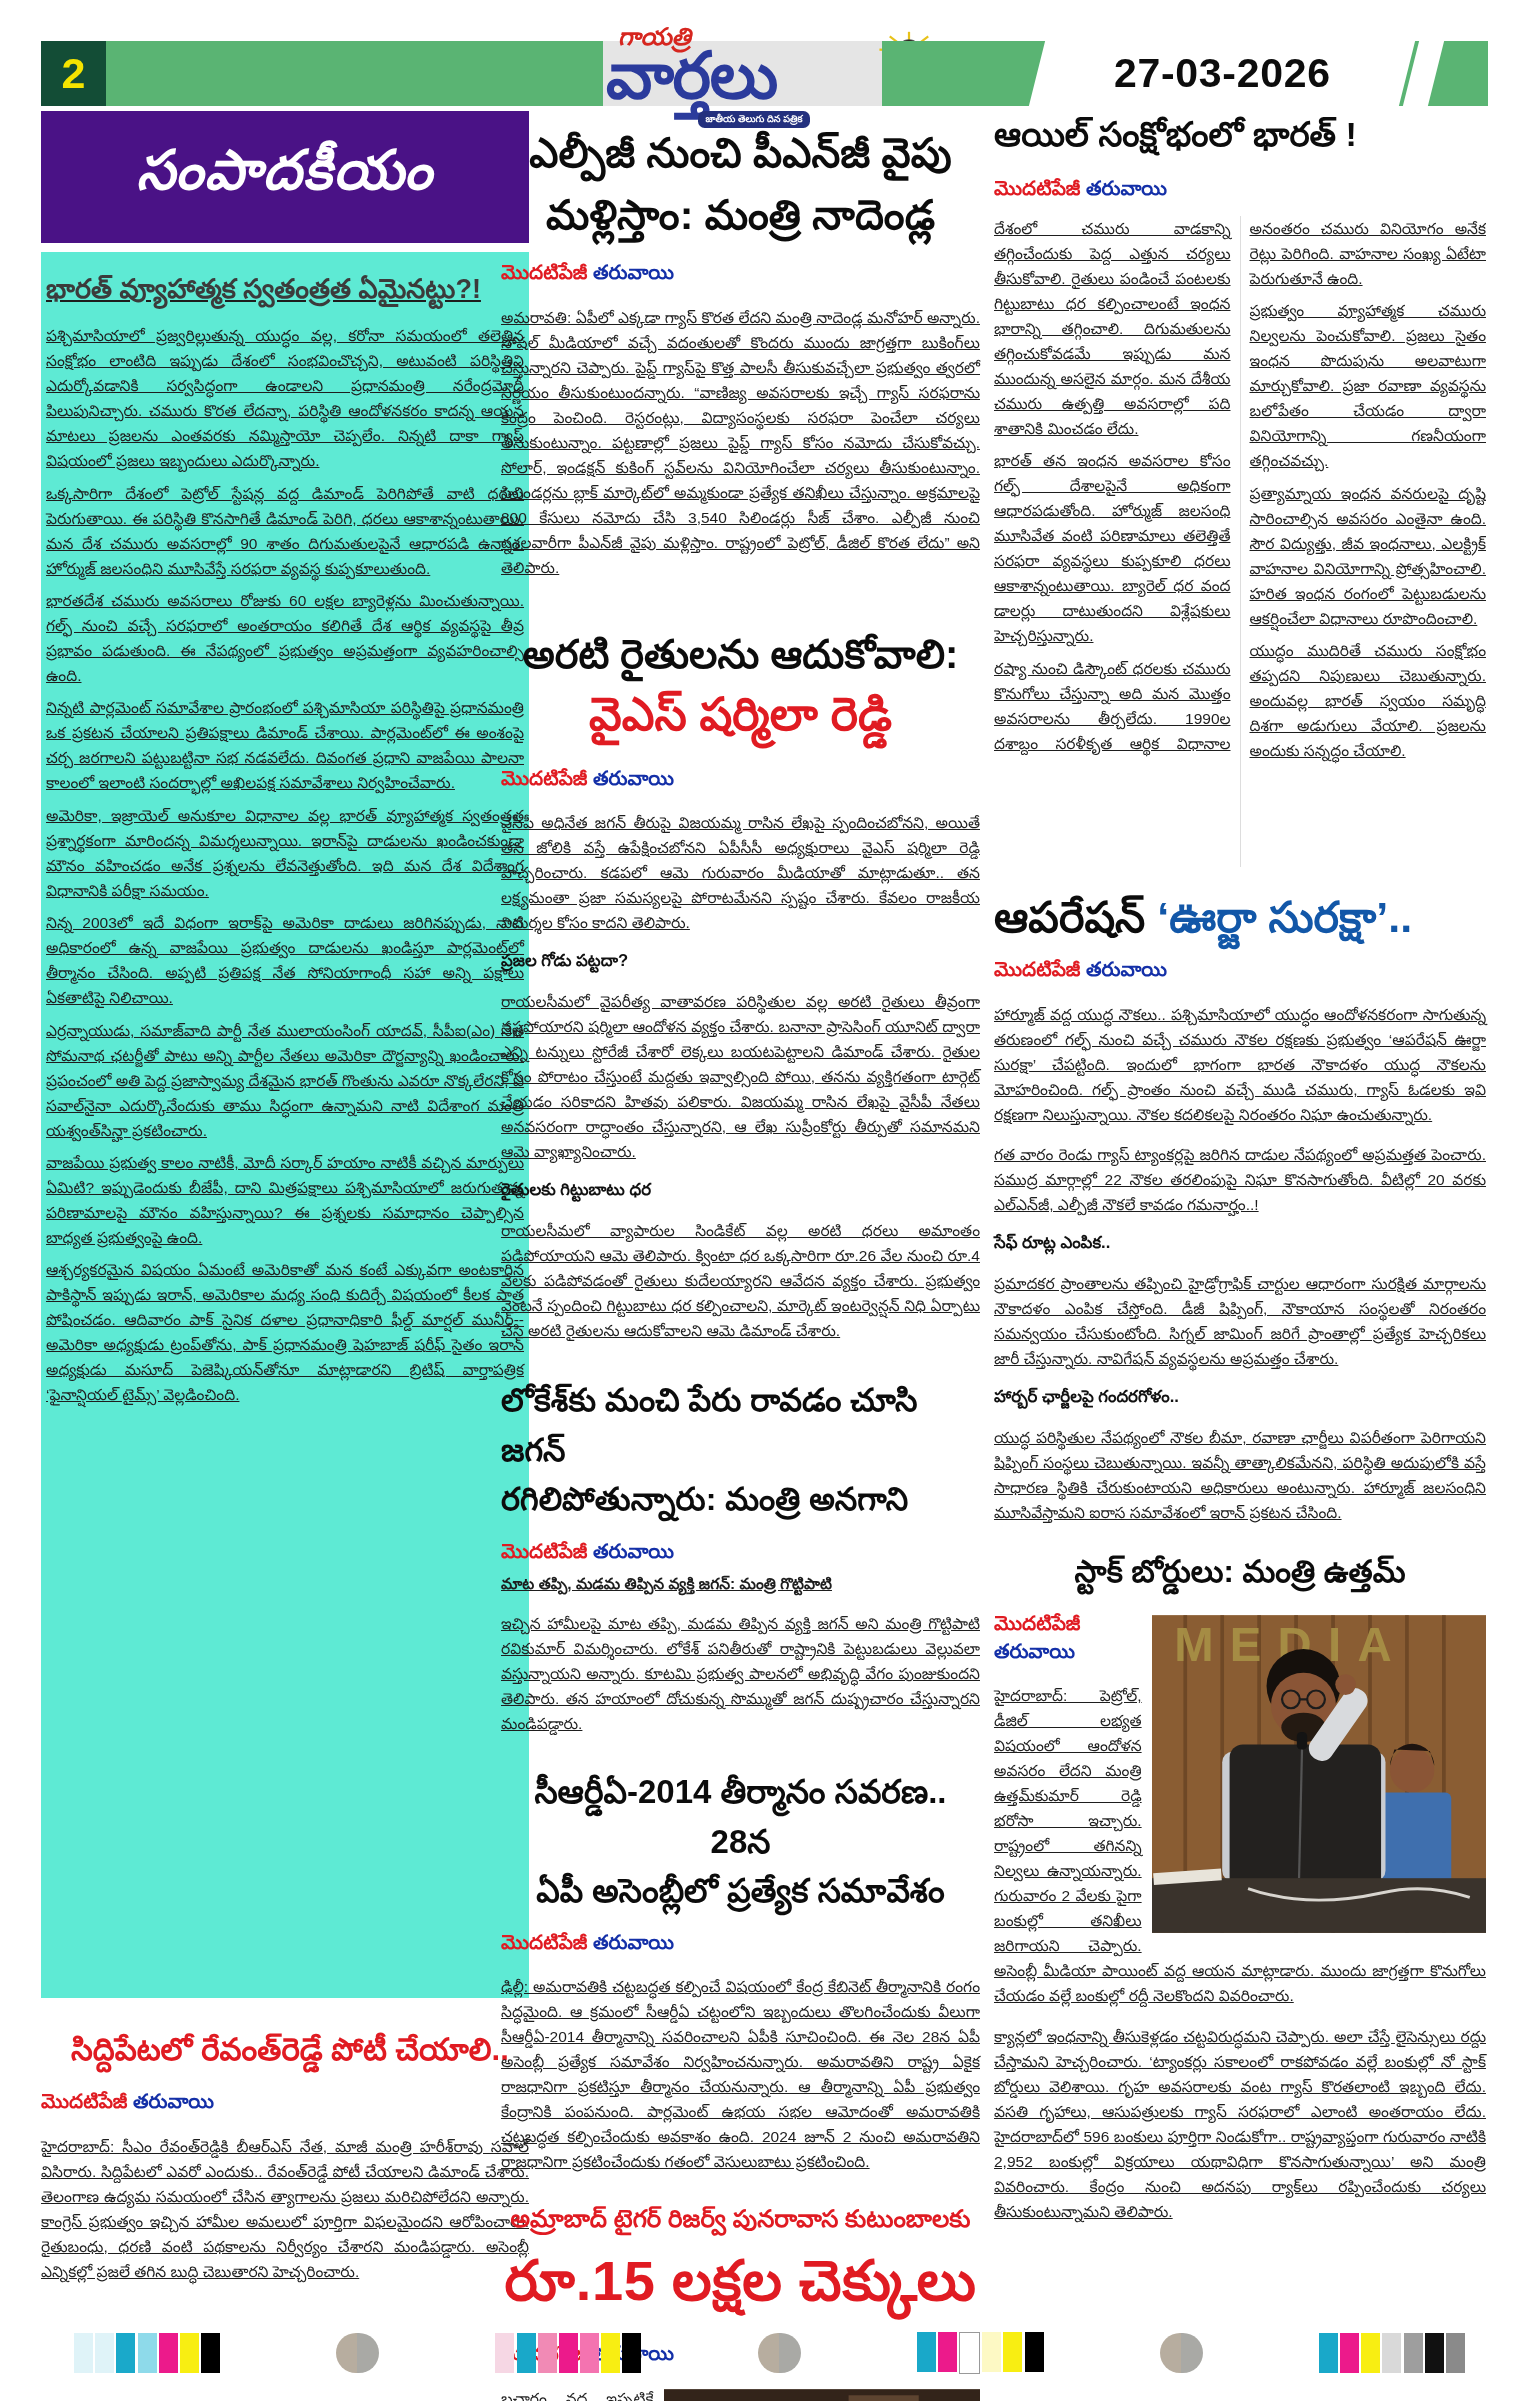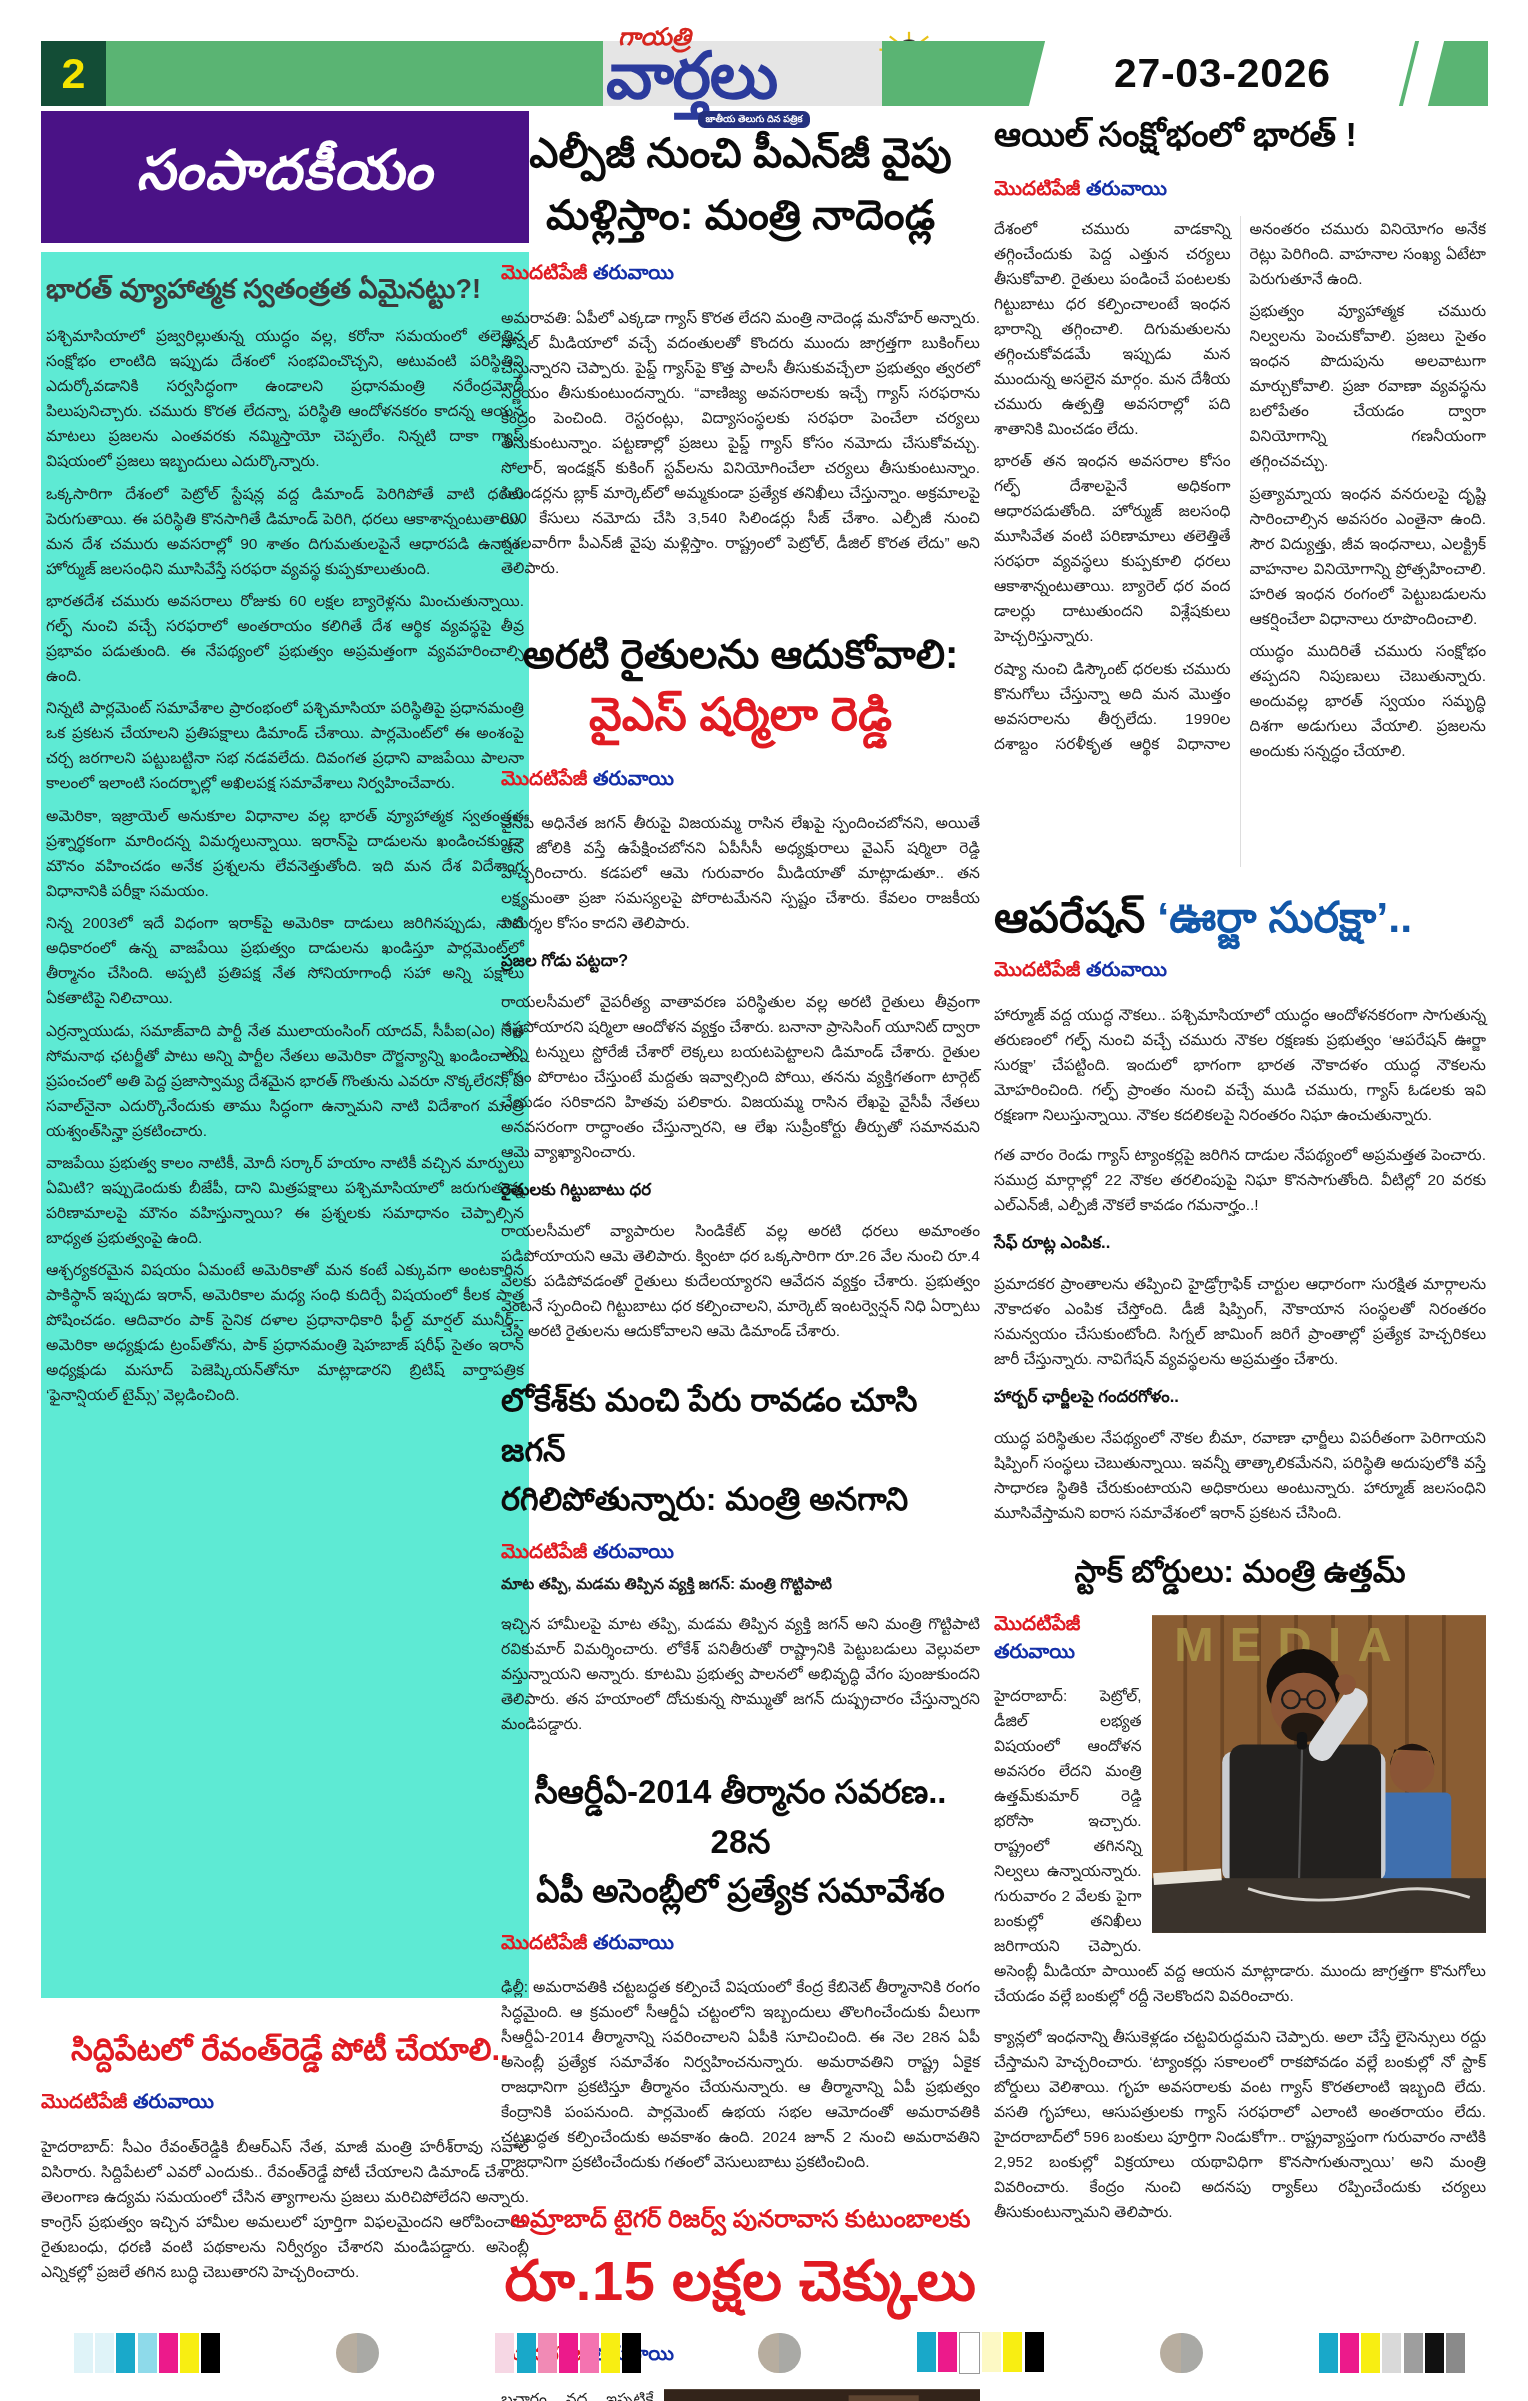--- a/index.html
+++ b/index.html
@@ -20,21 +20,21 @@
   .m-art{position:absolute;right:-64px;top:-16.3px;}
   .datebox{position:absolute;left:155px;top:0;width:370px;height:65px;background:#fff;
            transform:skewX(-14deg);display:flex;align-items:center;justify-content:center;}
   .datebox span{transform:skewX(14deg);font-size:41px;font-weight:bold;color:#0d0d0d;letter-spacing:0.7px;}
   .notch{position:absolute;right:52px;top:0;width:25px;height:65px;background:#fff;transform:skewX(-14deg);}
   
   .col{position:absolute;top:111px;}
   .col-left{left:41px;width:488px;}
   .col-mid{left:501px;width:479px;}
   .col-right{left:994px;width:492px;}
-  .body{font-size:15.5px;line-height:25px;text-align:justify;color:#1e1e1e;}
+  .body{font-size:15.5px;line-height:25px;text-align:justify;color:#1e1e1e;text-decoration:underline;}
   .byline{font-size:20px;font-weight:bold;margin:15px 0 3px 0;}
   .byline .r{color:#e01b22;}
   .byline .b{color:#1430a8;}
   .subhead{font-weight:bold;font-size:16.6px;color:#111;margin:6px 0 1.5px 0;text-align:left;}
   
   .ed-banner{height:132px;background:#4a1286;color:#fff;display:flex;align-items:center;justify-content:center;
              font-size:55px;font-weight:bold;font-style:italic;letter-spacing:1.5px;}
   .ed-box{margin-top:9px;height:1746px;background:#5eead4;padding:19px 5px;box-sizing:border-box;overflow:hidden;}
   .ed-heading{font-size:27px;font-weight:bold;color:#3b3b3b;line-height:1.38;margin:0 0 15px 0;}
   .ed-box p{margin:0 0 7.4px 0;}

